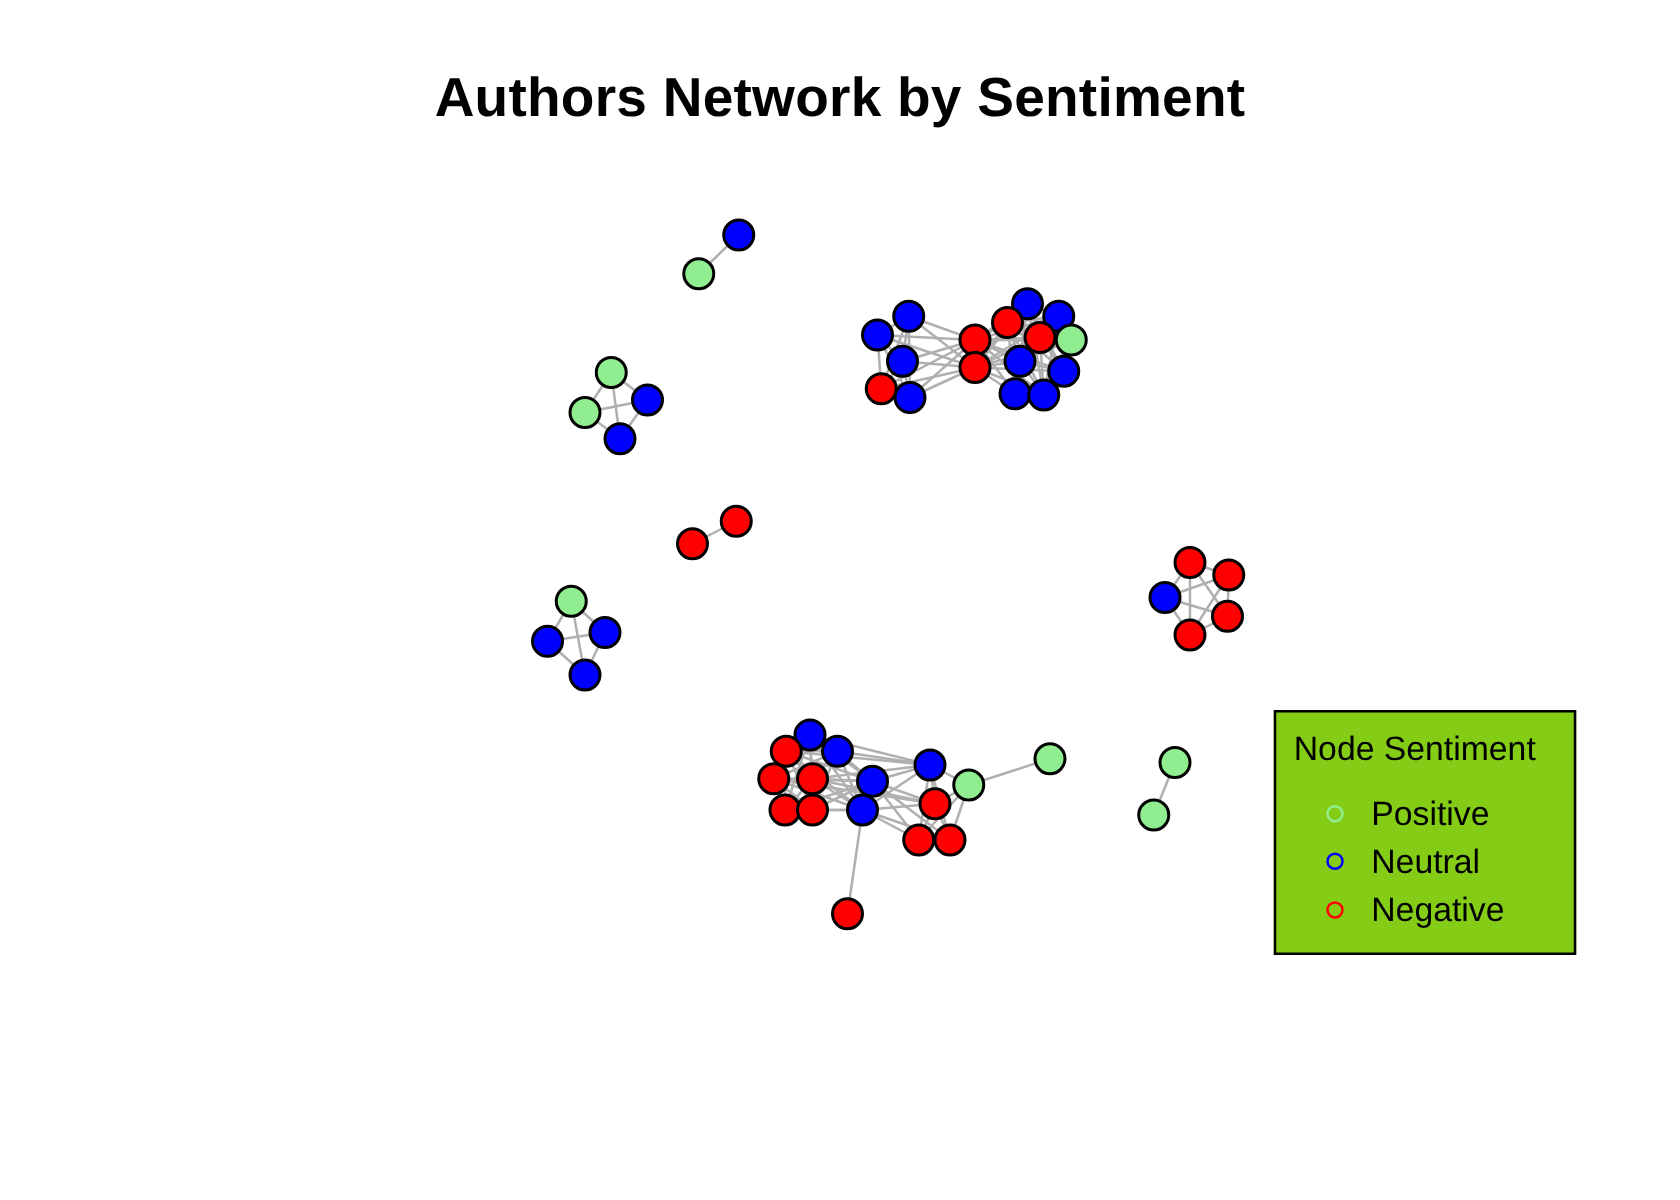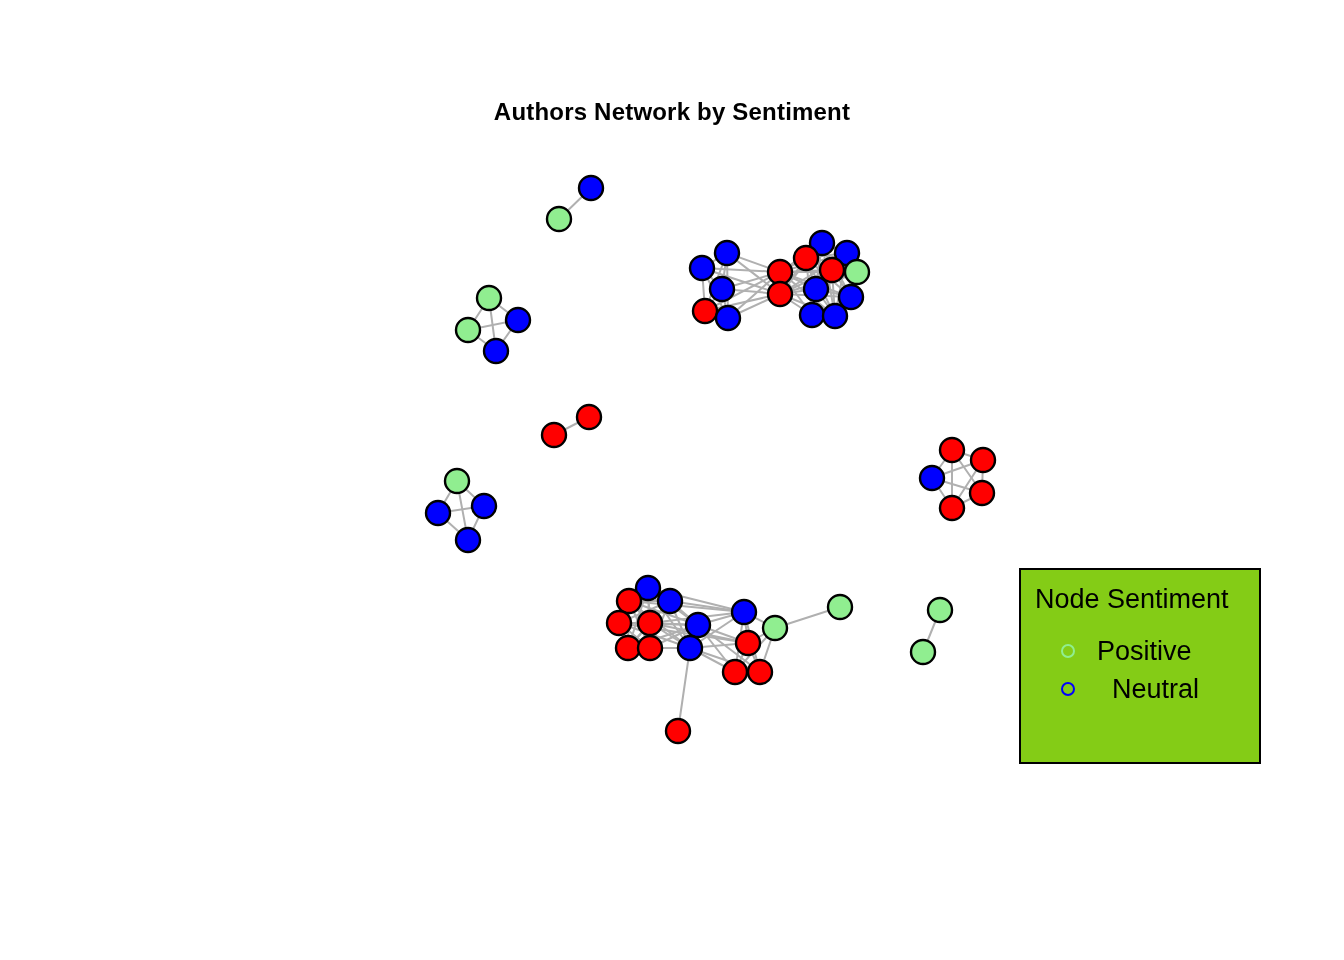--- a/index.html
+++ b/index.html
@@ -18,27 +18,26 @@
     width: 1344px;
     height: 960px;
     background: #ffffff;
   }
   #plot-title {
     position: absolute;
     left: 0;
     top: 54px;
     width: 1344px;
     text-align: center;
-    font-size: 24px;
+    font-size: 44px;
     font-weight: bold;
     color: #000000;
     letter-spacing: 0.2px;
     font-family: "Liberation Sans", sans-serif;
     user-select: none;
-    margin-top: 44px;
   }
   #network-svg {
     position: absolute;
     left: 0;
     top: 0;
     width: 1344px;
     height: 960px;
   }
   #legend-box {
     position: absolute;
@@ -60,21 +59,21 @@
     white-space: nowrap;
   }
   .legend-row {
     position: absolute;
     left: 40px;
     height: 38px;
     display: flex;
     align-items: center;
   }
   .legend-row.r0 { top: 62px; text-align: center; }
-  .legend-row.r1 { top: 100px; gap: 15px; }
+  .legend-row.r1 { top: 100px; }
   .legend-row.r2 { top: 139px; }
   .legend-marker {
     width: 14px;
     height: 14px;
     border-radius: 50%;
     background: transparent;
     box-sizing: border-box;
     border: 2px solid #000000;
     flex: 0 0 auto;
   }
@@ -315,15 +314,19 @@
     <div class="legend-row r0">
       <span class="legend-marker" style="border-color: rgb(144, 238, 144);"></span>
       <span class="legend-label">Positive</span>
     </div>
 
     <div class="legend-row r1">
       <span class="legend-marker" style="border-color: rgb(0, 0, 255);"></span>
       <span class="legend-label">Neutral</span>
     </div>
 
+    <div class="legend-row r2">
+      <span class="legend-marker" style="border-color: rgb(255, 0, 0);"></span>
+      <span class="legend-label">Negative</span>
+    </div>
   </div>
 
 </div>
 
 </body></html>

